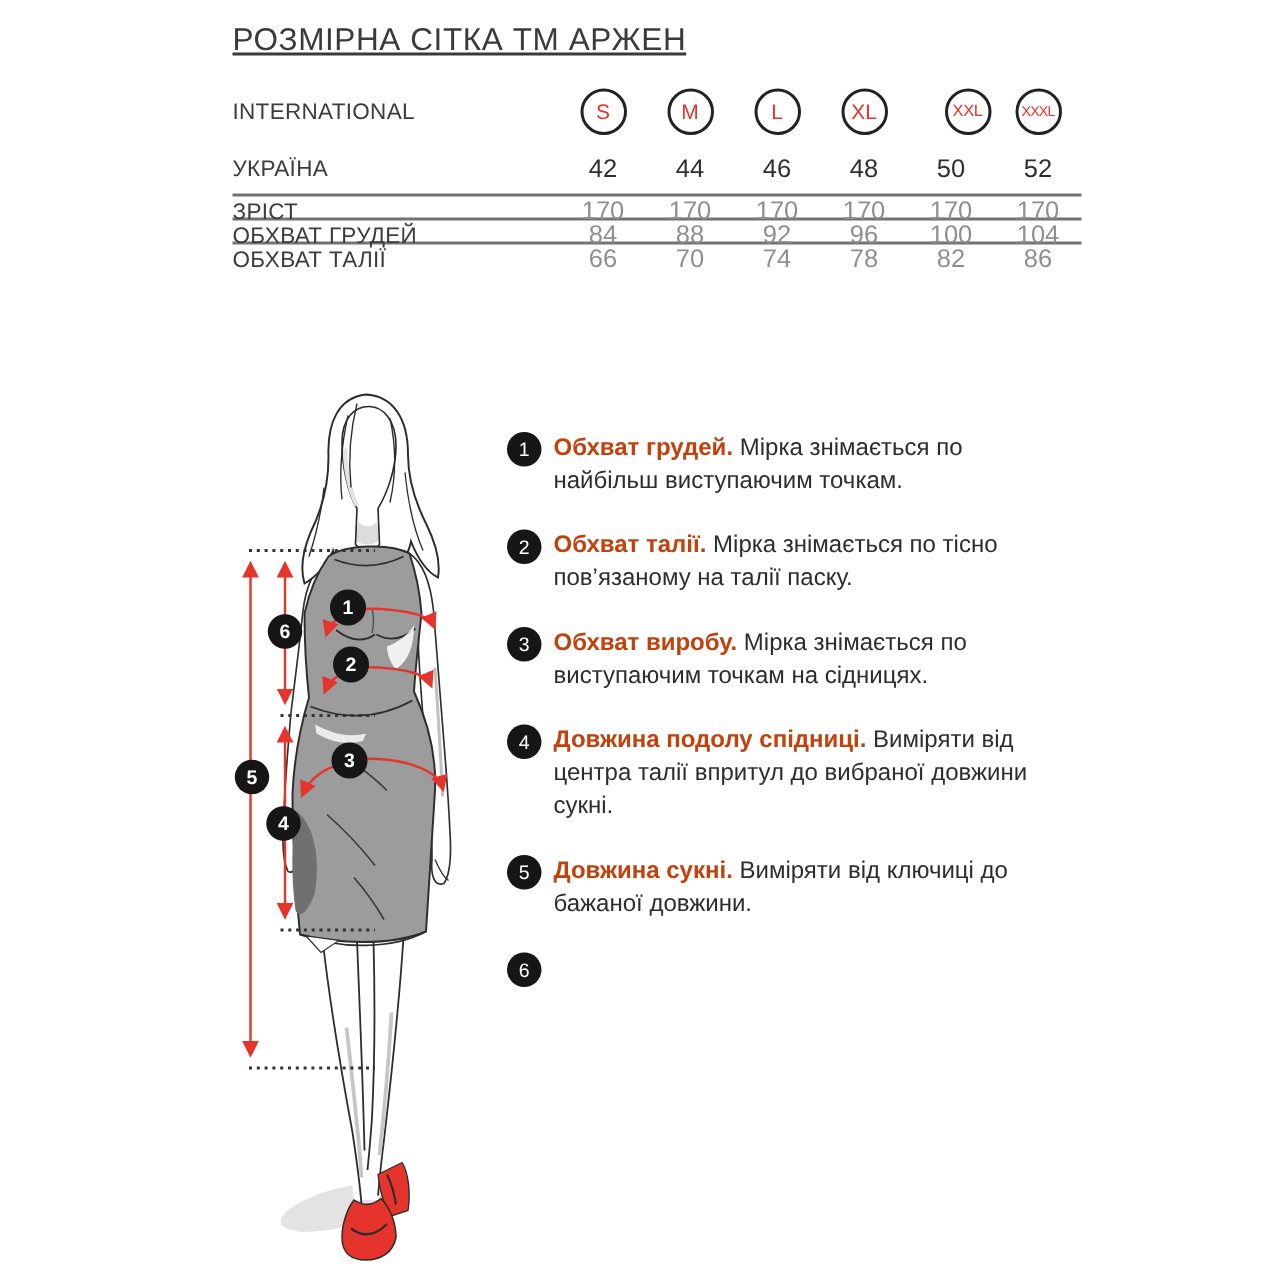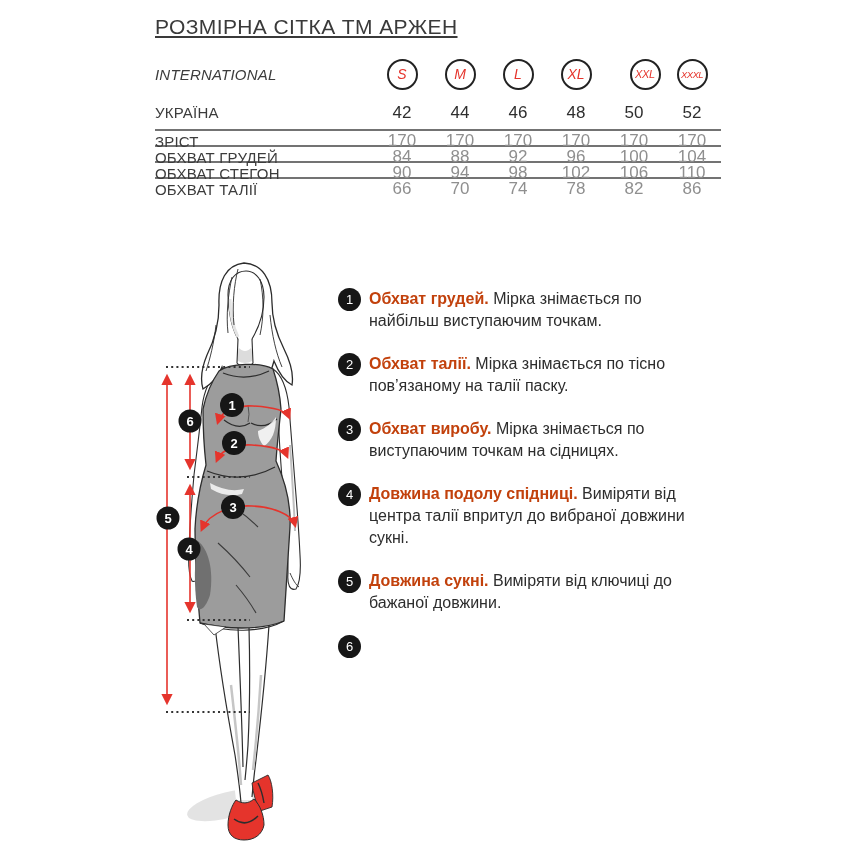--- a/index.html
+++ b/index.html
@@ -5,21 +5,21 @@
   html,body{margin:0;padding:0;background:#ffffff;}
   .page{position:relative;width:850px;height:850px;background:#fff;overflow:hidden;
         font-family:"Liberation Sans","DejaVu Sans",sans-serif;}
 
   .title{position:absolute;left:155px;top:15px;font-size:21px;color:#3a3a3a;
          letter-spacing:.4px;font-weight:500;text-decoration:underline;}
 
   
   .size-table{position:absolute;left:155px;top:52px;width:566px;}
   .t-row{display:grid;grid-template-columns:218px repeat(6,58px);align-items:center;box-sizing:border-box;}
-  .r-intl{height:44px;font-style:italic;}
+  .r-intl{height:44px;}
   .r-ua{height:33px;}
   .r-body{height:16px;border-top:2px solid #737373;}
   .t-label{font-size:15px;color:#3c3c3c;letter-spacing:.2px;}
   .t-cell{text-align:center;}
   .t-val{font-size:17px;color:#8f8f8f;}
   .t-val-dark{font-size:17px;color:#2e2e2e;}
   .circle{display:inline-flex;align-items:center;justify-content:center;
           width:31px;height:31px;border:2px solid #222;border-radius:50%;
           color:#e5342c;font-size:14px;box-sizing:border-box;}
   .r-intl .t-cell:nth-child(6) .circle{font-size:11px;letter-spacing:-.3px;margin-left:22px;}
@@ -71,29 +71,20 @@
       <div class="t-cell t-val">170</div>
     </div>
     <div class="t-row r-body">
       <div class="t-label">ОБХВАТ ГРУДЕЙ</div>
       <div class="t-cell t-val">84</div>
       <div class="t-cell t-val">88</div>
       <div class="t-cell t-val">92</div>
       <div class="t-cell t-val">96</div>
       <div class="t-cell t-val">100</div>
       <div class="t-cell t-val">104</div>
-    </div>
-    <div class="t-row r-body">
-      <div class="t-label">ОБХВАТ СТЕГОН</div>
-      <div class="t-cell t-val">90</div>
-      <div class="t-cell t-val">94</div>
-      <div class="t-cell t-val">98</div>
-      <div class="t-cell t-val">102</div>
-      <div class="t-cell t-val">106</div>
-      <div class="t-cell t-val">110</div>
     </div>
     <div class="t-row r-body">
       <div class="t-label">ОБХВАТ ТАЛІЇ</div>
       <div class="t-cell t-val">66</div>
       <div class="t-cell t-val">70</div>
       <div class="t-cell t-val">74</div>
       <div class="t-cell t-val">78</div>
       <div class="t-cell t-val">82</div>
       <div class="t-cell t-val">86</div>
     </div>

